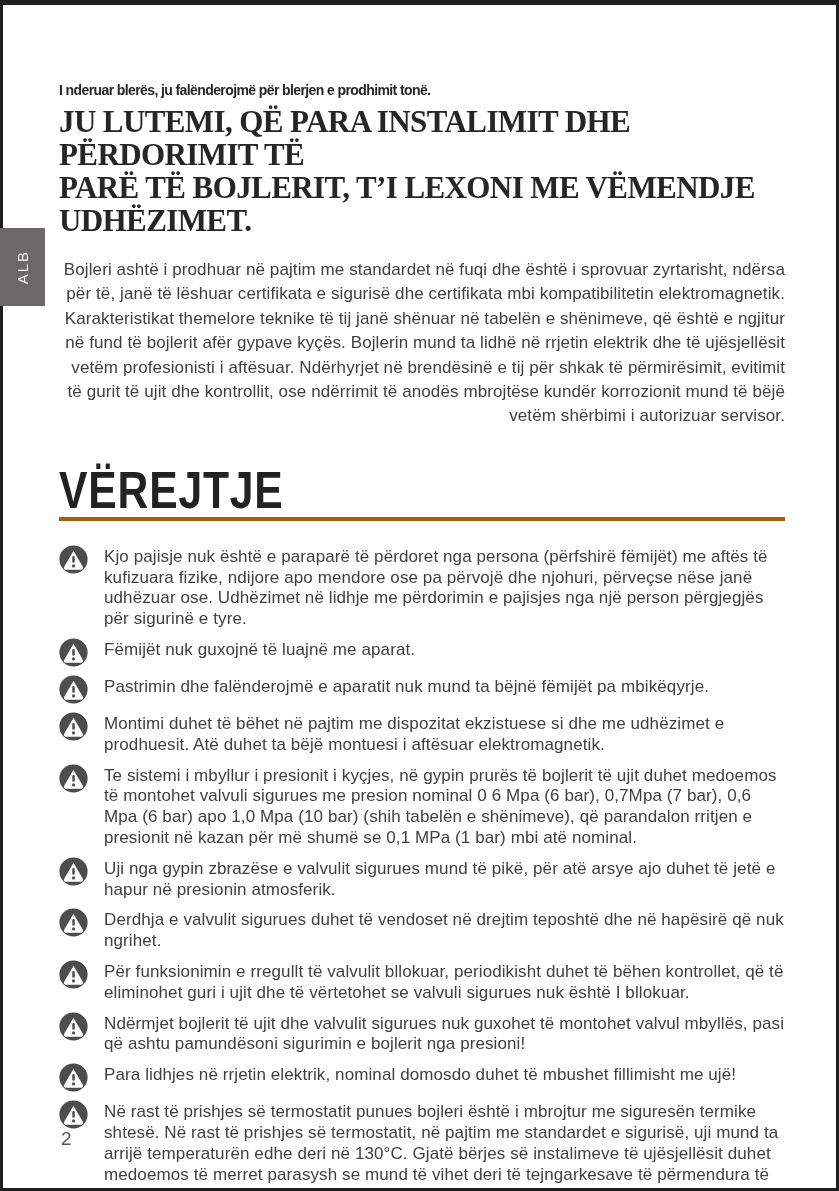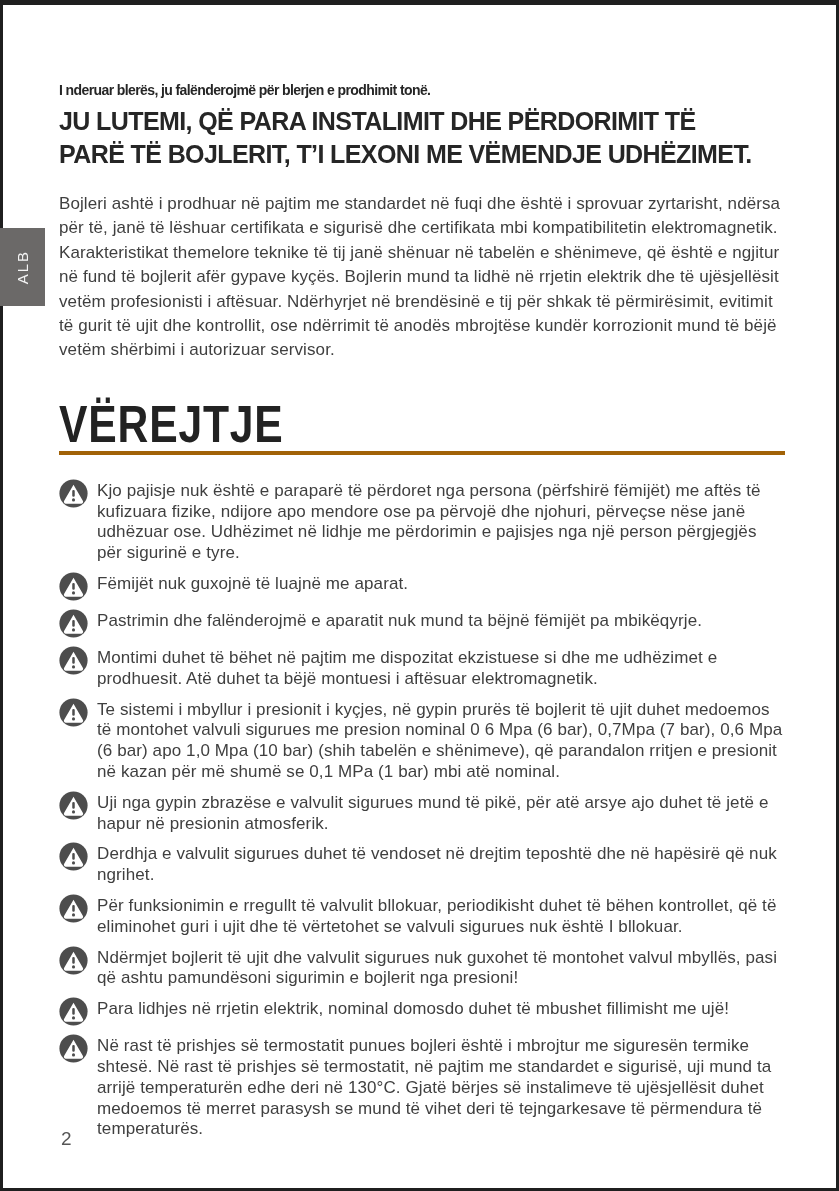--- a/index.html
+++ b/index.html
@@ -41,28 +41,29 @@
     letter-spacing:2px;
   }
 
   .content{
     position:relative;
     padding:75px 54px 0 59px;
   }
 
   .intro{color:var(--heading);font-weight:bold;letter-spacing:-0.6px;}
   .intro .greeting{font-size:14px;line-height:30px;}
-  .intro .notice{font-size:25px;line-height:33px;}
+  .intro .notice{font-size:31px;line-height:33px;font-family:Liberation Serif, serif;}
 
   .body-paragraph{
     margin-top:21px;
     font-size:17px;
     line-height:24.4px;
     letter-spacing:0.1px;
     color:var(--text);
+    text-align:right;
   }
 
   .section-head{
     margin-top:36px;
     border-bottom:4px solid #a16207;
     padding-bottom:2px;
   }
   .section-head h1{
     display:inline-block;
     font-size:52px;
@@ -73,21 +74,21 @@
     transform:scaleX(0.82);
     transform-origin:left bottom;
   }
 
   .warning-list{
     margin-top:26px;
     list-style:none;
   }
   .warning-item{
     display:flex;
-    gap:9px;
+    gap:16px;
     margin-bottom:10px;
   }
   .warning-item .icon-wrap{
     flex:0 0 29px;
     width:29px;height:29px;
     margin-top:-2px;
   }
   .warning-item .w-text{
     font-size:17px;
     line-height:20.8px;

